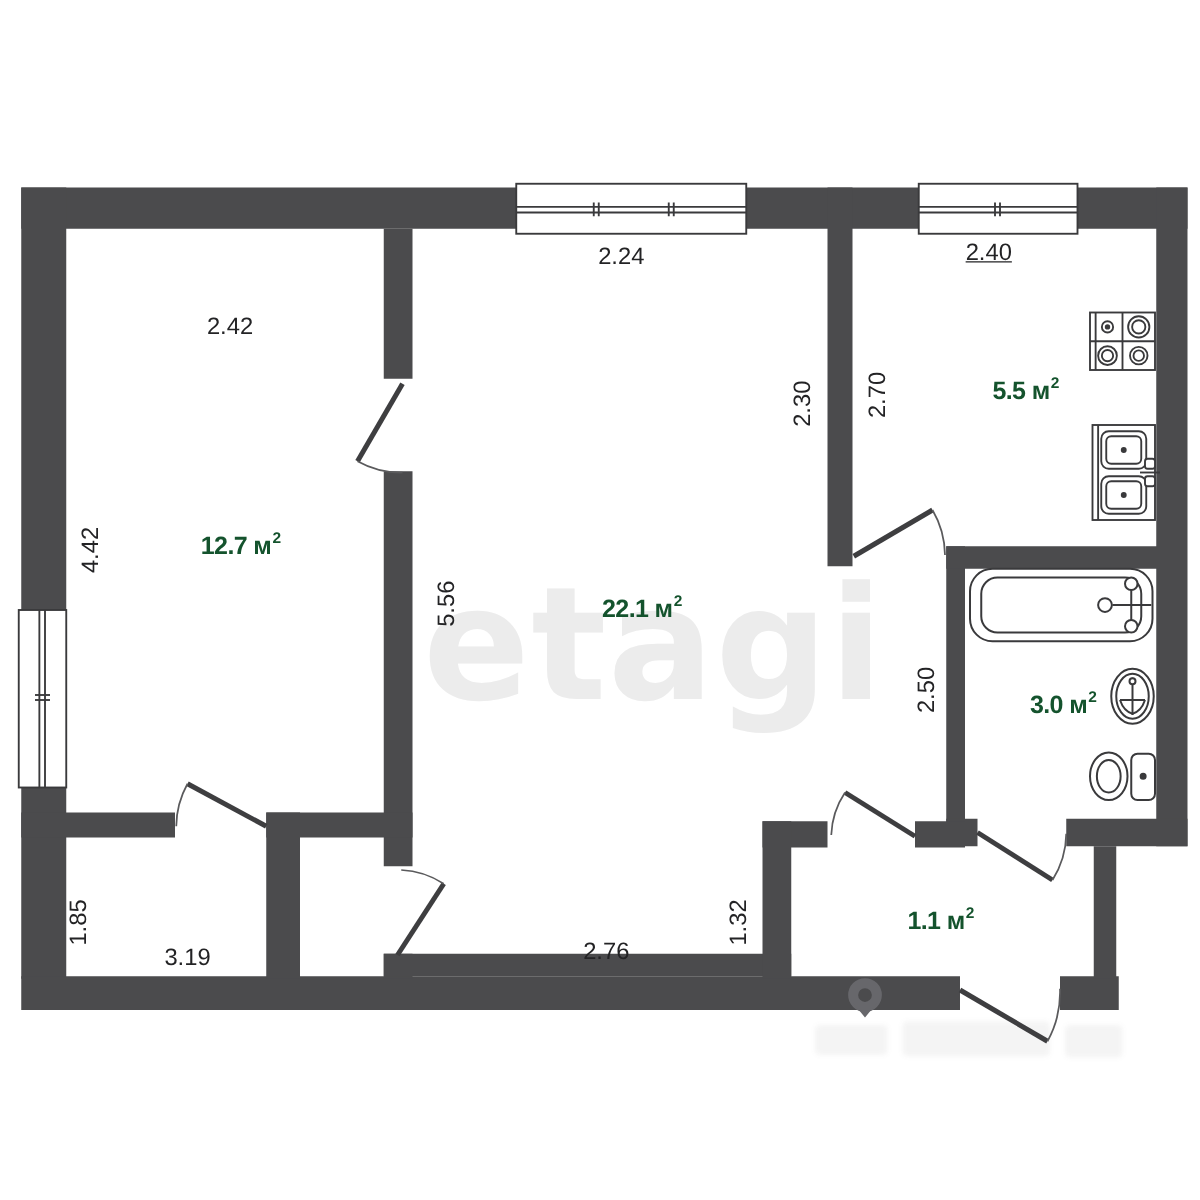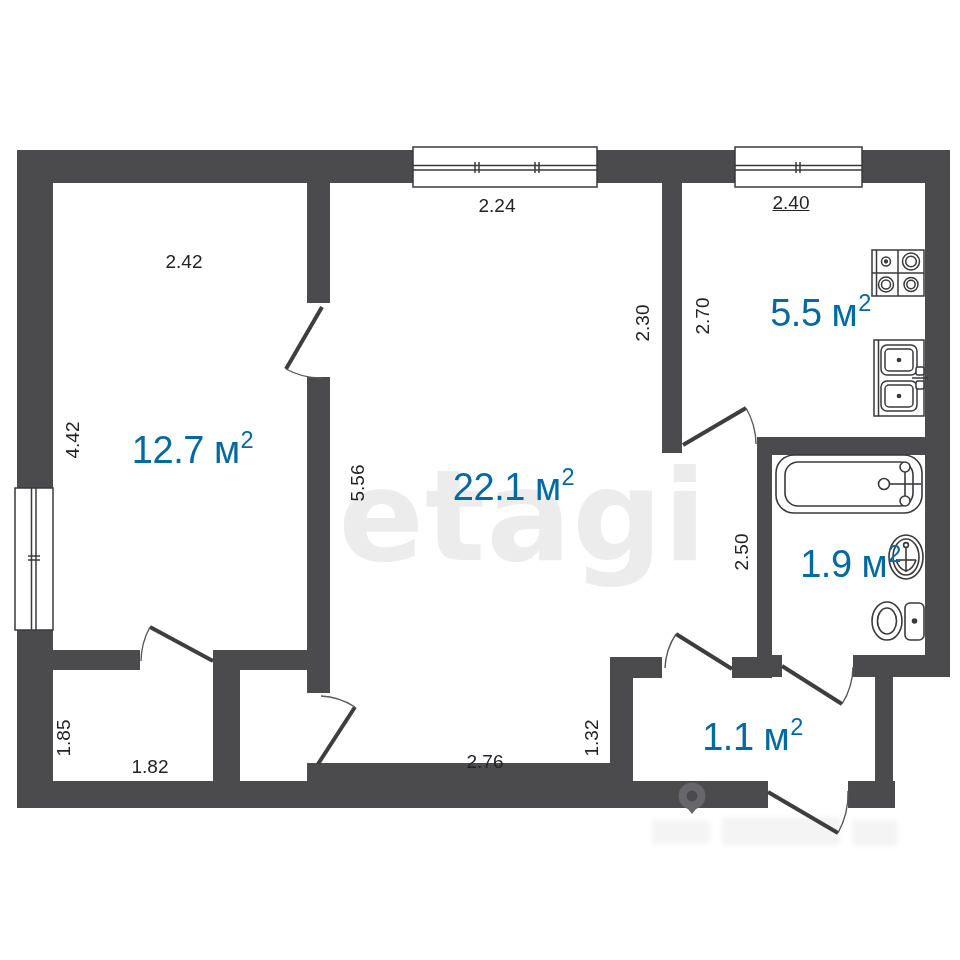--- a/index.html
+++ b/index.html
@@ -3,21 +3,21 @@
 <meta charset="utf-8">
 <style>
   html,body{margin:0;padding:0;background:#ffffff;}
   #canvas{position:relative;width:960px;height:960px;background:#ffffff;overflow:hidden;
           font-family:"Liberation Sans", sans-serif;}
   .wall{position:absolute;background:#4b4b4d;z-index:2;}
   #fixtures-svg{position:absolute;left:0;top:0;z-index:3;}
   .dim-label{position:absolute;z-index:4;font-size:19px;color:#232325;white-space:nowrap;
              transform:translate(-50%,-50%);letter-spacing:0px;}
   .dim-label.vert{transform:translate(-50%,-50%) rotate(-90deg);}
-  .area-label{position:absolute;z-index:4;font-size:38px;font-weight:400;color:#0369a1;
+  .area-label{position:absolute;z-index:4;font-size:20px;font-weight:700;color:#14532d;
               white-space:nowrap;transform:translate(-50%,-50%);letter-spacing:-0.5px;}
   .area-label sup{font-size:0.62em;position:relative;top:-1px;left:1px;}
   #watermark{position:absolute;z-index:1;left:523px;top:492px;transform:translate(-50%,-50%);
              font-size:126px;font-weight:700;color:#ececec;letter-spacing:1px;
              font-family:"DejaVu Sans", sans-serif;margin-top:24px;}
   .faint-blob{position:absolute;z-index:1;background:rgba(70,70,75,0.06);filter:blur(2px);
               border-radius:4px;}
 </style>
 </head>
 <body>
@@ -175,33 +175,33 @@
 
   <div class="dim-label" style="left:184px;top:214px;margin-top:48px;">2.42</div>
   <div class="dim-label" style="left:497px;top:206px;">2.24</div>
   <div class="dim-label" style="left:791px;top:203px;text-decoration:underline;">2.40</div>
   <div class="dim-label vert" style="left:73px;top:440px;">4.42</div>
   <div class="dim-label vert" style="left:358px;top:483px;">5.56</div>
   <div class="dim-label vert" style="left:643px;top:323px;">2.30</div>
   <div class="dim-label vert" style="left:703px;top:316px;">2.70</div>
   <div class="dim-label vert" style="left:742px;top:552px;">2.50</div>
   <div class="dim-label vert" style="left:64px;top:738px;">1.85</div>
-  <div class="dim-label" style="left:150px;top:767px;">1.82</div>
+  <div class="dim-label" style="left:150px;top:767px;">3.19</div>
   <div class="dim-label" style="left:485px;top:762px;">2.76</div>
   <div class="dim-label vert" style="left:592px;top:738px;">1.32</div>
 
-  <div class="area-label" style="left:192px;top:450px;">
+  <div class="area-label" style="left:192px;top:437px;">
     <span>12.7 м</span><sup>2</sup>
   </div>
   <div class="area-label" style="left:513px;top:487px;">
     <span>22.1 м</span><sup>2</sup>
   </div>
   <div class="area-label" style="left:820px;top:313px;">
     <span>5.5 м</span><sup>2</sup>
   </div>
   <div class="area-label" style="left:850px;top:564px;">
-    <span>1.9 м</span><sup>2</sup>
+    <span>3.0 м</span><sup>2</sup>
   </div>
   <div class="area-label" style="left:752px;top:737px;">
     <span>1.1 м</span><sup>2</sup>
   </div>
 
 </div>
 
 </body></html>

